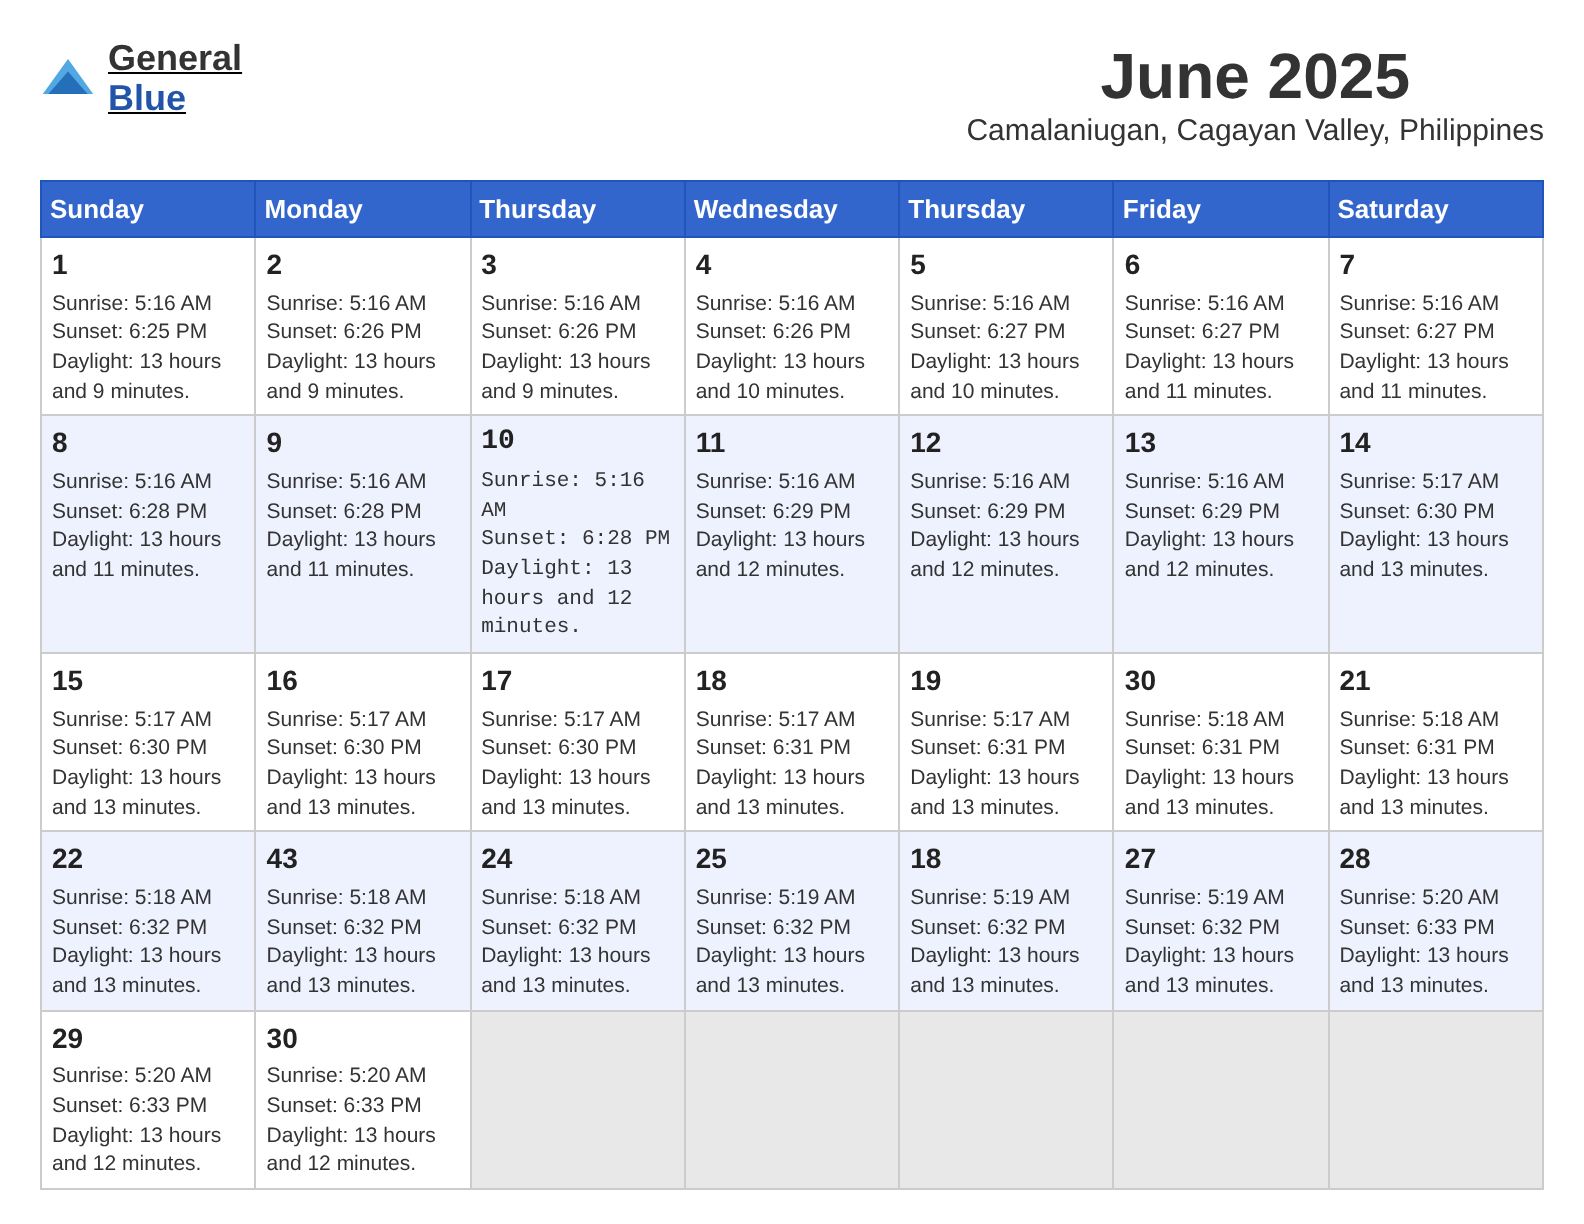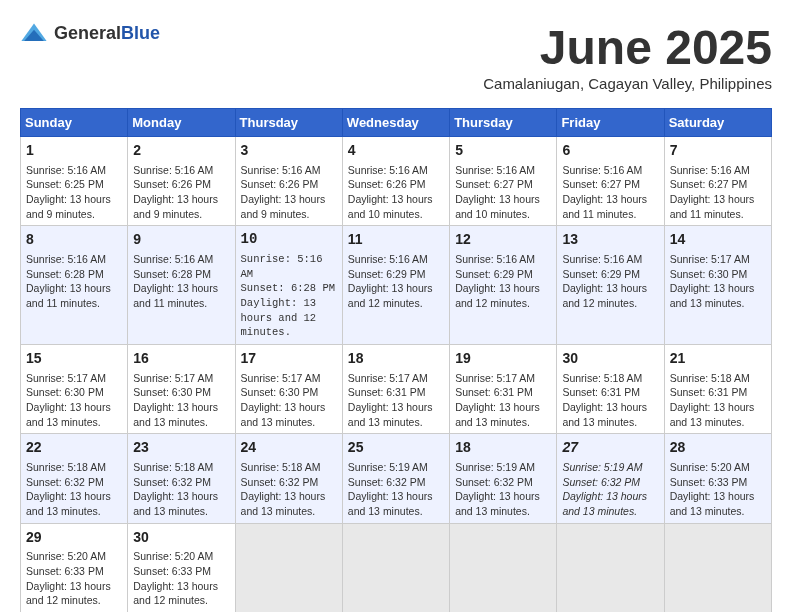--- a/index.html
+++ b/index.html
@@ -16,44 +16,46 @@
       align-items: flex-start;
       margin-bottom: 10px;
     }
     .logo {
       display: flex;
       align-items: center;
       gap: 6px;
     }
     .logo-text {
       display: flex;
-      flex-direction: row;
+      flex-direction: column;
       line-height: 1.1;
+      text-decoration: underline;
     }
     .logo-general {
       font-size: 18px;
       font-weight: bold;
       color: #333;
     }
     .logo-blue {
       font-size: 18px;
       font-weight: bold;
       color: #2255aa;
     }
     .logo-icon {
       width: 28px;
       height: 28px;
     }
     .title-area {
       text-align: right;
     }
     .month-title {
-      font-size: 48px;
+      font-size: 32px;
       font-weight: bold;
       color: #333;
+      text-align: center;
     }
     .subtitle {
       font-size: 15px;
       color: #333;
     }
     table {
       width: 100%;
       border-collapse: collapse;
       font-size: 11px;
       margin-top: 16px;
@@ -260,21 +262,21 @@
         </td>
       </tr>
       <tr>
         <td style="background: rgb(238, 242, 255);">
           <span class="day-number">22</span>
           <div>Sunrise: 5:18 AM</div>
           <div>Sunset: 6:32 PM</div>
           <div>Daylight: 13 hours and 13 minutes.</div>
         </td>
         <td style="background: rgb(238, 242, 255);">
-          <span class="day-number">23</span>
+          <span class="day-number">43</span>
           <div>Sunrise: 5:18 AM</div>
           <div>Sunset: 6:32 PM</div>
           <div>Daylight: 13 hours and 13 minutes.</div>
         </td>
         <td style="background: rgb(238, 242, 255);">
           <span class="day-number">24</span>
           <div>Sunrise: 5:18 AM</div>
           <div>Sunset: 6:32 PM</div>
           <div>Daylight: 13 hours and 13 minutes.</div>
         </td>
@@ -283,21 +285,21 @@
           <div>Sunrise: 5:19 AM</div>
           <div>Sunset: 6:32 PM</div>
           <div>Daylight: 13 hours and 13 minutes.</div>
         </td>
         <td style="background: rgb(238, 242, 255);">
           <span class="day-number">18</span>
           <div>Sunrise: 5:19 AM</div>
           <div>Sunset: 6:32 PM</div>
           <div>Daylight: 13 hours and 13 minutes.</div>
         </td>
-        <td style="background: rgb(238, 242, 255); font-style: italic;">
+        <td style="background: rgb(238, 242, 255);">
           <span class="day-number">27</span>
           <div>Sunrise: 5:19 AM</div>
           <div>Sunset: 6:32 PM</div>
           <div>Daylight: 13 hours and 13 minutes.</div>
         </td>
         <td style="background: rgb(238, 242, 255);">
           <span class="day-number">28</span>
           <div>Sunrise: 5:20 AM</div>
           <div>Sunset: 6:33 PM</div>
           <div>Daylight: 13 hours and 13 minutes.</div>

